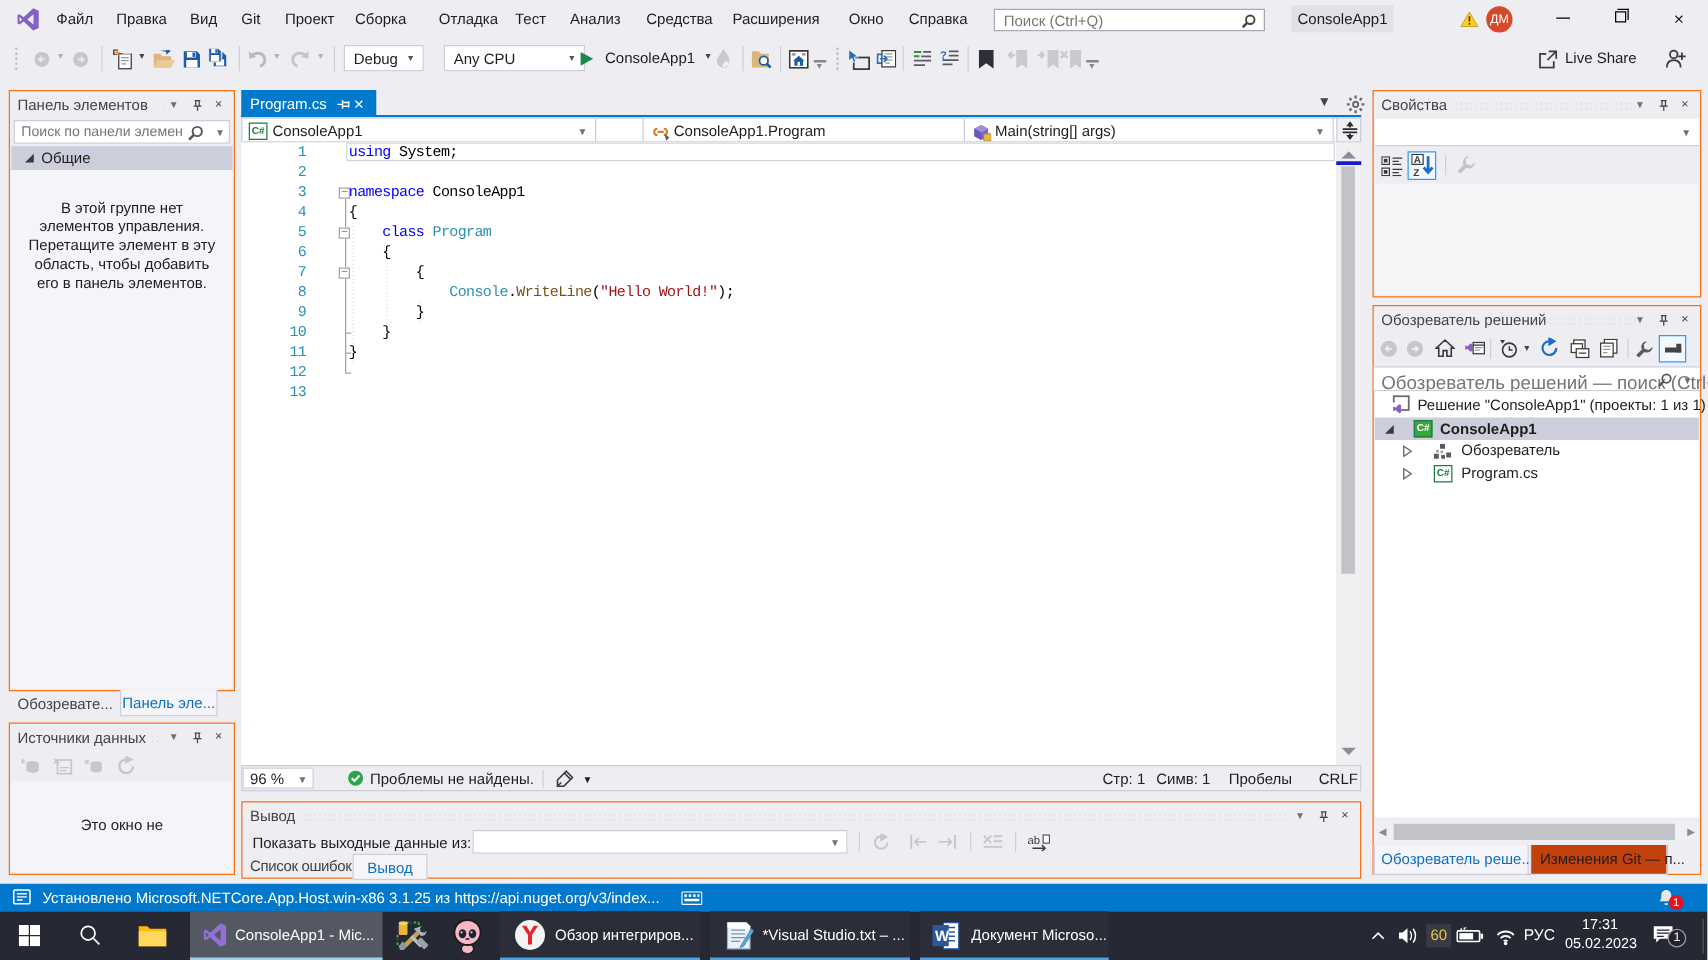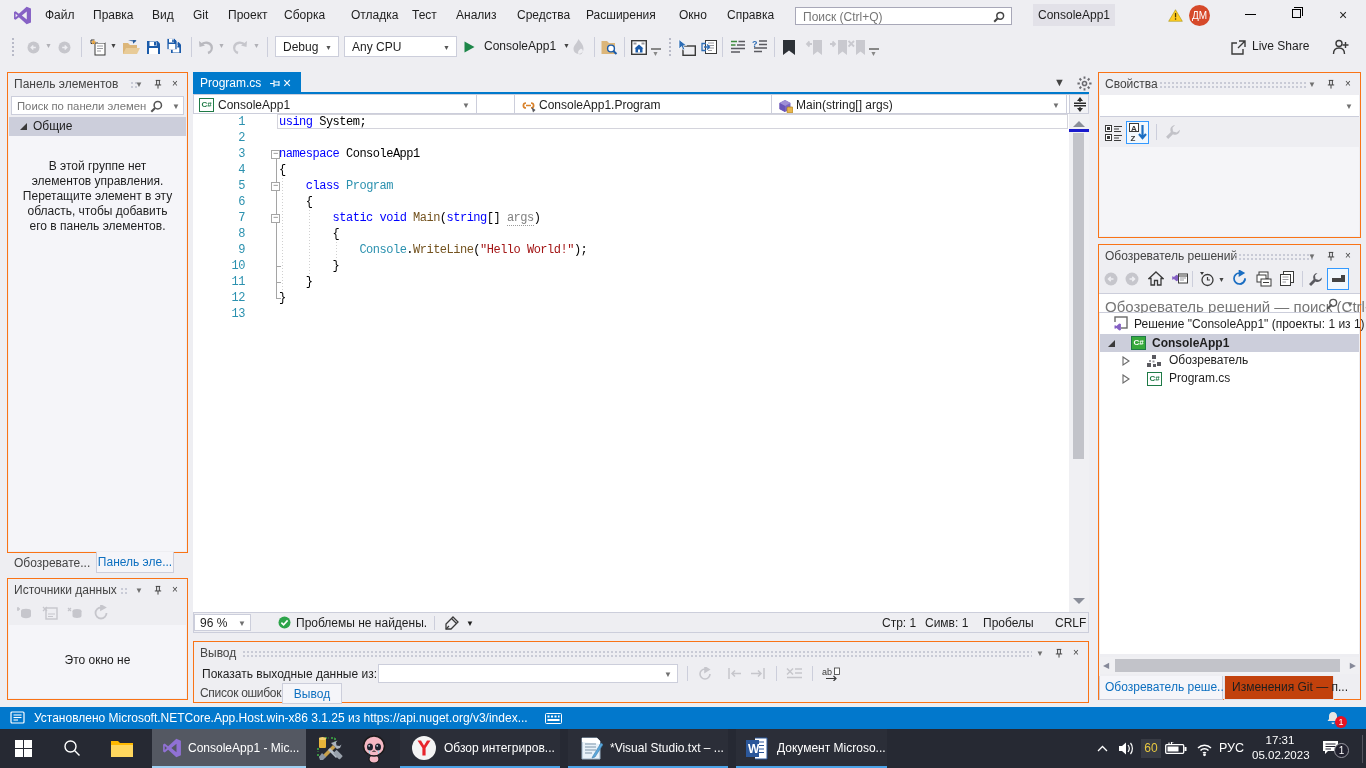--- a/index.html
+++ b/index.html
@@ -122,21 +122,21 @@
   <svg class="abs" style="left:232px;top:10px;" width="16" height="15" viewBox="0 0 16 15">
       <path d="M13 5 C10 1.5 4 2 2.5 6 C1.5 9 3 12 6 13" fill="none" stroke="#c6c6cc" stroke-width="2.4"></path>
       <path d="M15 1 L14.5 7 L9 5.5 Z" fill="#c6c6cc"></path>
     </svg>
   <div class="abs" style="left:253px;top:12px;font-size:7px;color:#b0b0b6;">▼</div>
   <div class="sep" style="left:267px;"></div>
   <div class="wbox" style="left:275px;top:6px;width:64px;height:21px;">
       <span class="abs" style="left:7px;top:3px;">Debug</span>
       <span class="abs" style="right:6px;top:7px;font-size:7px;color:#555;">▼</span>
     </div>
-  <div class="wbox" style="left:344px;top:6px;width:113px;height:21px;">
+  <div class="wbox" style="left:355px;top:6px;width:113px;height:21px;">
       <span class="abs" style="left:7px;top:3px;">Any CPU</span>
       <span class="abs" style="right:6px;top:7px;font-size:7px;color:#555;">▼</span>
     </div>
   <svg class="abs" style="left:464px;top:11px;" width="11" height="12" viewBox="0 0 11 12">
       <path d="M0.5 0.5 L10.5 6 L0.5 11.5 Z" fill="#1d8649"></path>
     </svg>
   <span class="abs" style="left:484px;top:9px;">ConsoleApp1</span>
   <div class="abs" style="left:563px;top:12px;font-size:7px;color:#444;">▼</div>
   <svg class="abs" style="left:572px;top:9px;" width="13" height="16" viewBox="0 0 13 16">
       <path d="M6.5 0 C9 4 11.5 5.5 11.5 10 A5 5 0 0 1 1.5 10 C1.5 6.5 4.5 5 6.5 0 Z M6.5 15 A3 3 0 0 0 9 9.5 C8 11 5 11.5 6.5 15 Z" fill="#c9c9cf" fill-rule="evenodd"></path>
@@ -332,21 +332,20 @@
     <div class="ig" style="left:116px;top:96px;height:64px;"></div>
     <div class="ig" style="left:143px;top:128px;height:16px;"></div>
 
     <div class="abs" style="left:86px;top:0;color:#000;">
       <div><span class="kw">using</span> System;</div>
       <div>&nbsp;</div>
       <div><span class="kw">namespace</span> ConsoleApp1</div>
       <div>{</div>
       <div>&nbsp;&nbsp;&nbsp;&nbsp;<span class="kw">class</span> <span class="ty">Program</span></div>
       <div>&nbsp;&nbsp;&nbsp;&nbsp;{</div>
-      <div>&nbsp;&nbsp;&nbsp;&nbsp;&nbsp;&nbsp;&nbsp;&nbsp;<span class="kw">static</span> <span class="kw">void</span> <span class="mt">Main</span>(<span class="kw">string</span>[] <span class="ar">args</span>)</div>
       <div>&nbsp;&nbsp;&nbsp;&nbsp;&nbsp;&nbsp;&nbsp;&nbsp;{</div>
       <div>&nbsp;&nbsp;&nbsp;&nbsp;&nbsp;&nbsp;&nbsp;&nbsp;&nbsp;&nbsp;&nbsp;&nbsp;<span class="ty">Console</span>.<span class="mt">WriteLine</span>(<span class="st">"Hello World!"</span>);</div>
       <div>&nbsp;&nbsp;&nbsp;&nbsp;&nbsp;&nbsp;&nbsp;&nbsp;}</div>
       <div>&nbsp;&nbsp;&nbsp;&nbsp;}</div>
       <div>}</div>
     </div>
   </div>
 
   <div class="abs" style="left:876px;top:42px;width:20px;height:498px;background:#f0f0f3;">
     <svg class="abs" style="left:4px;top:7px;" width="12" height="6" viewBox="0 0 12 6">

